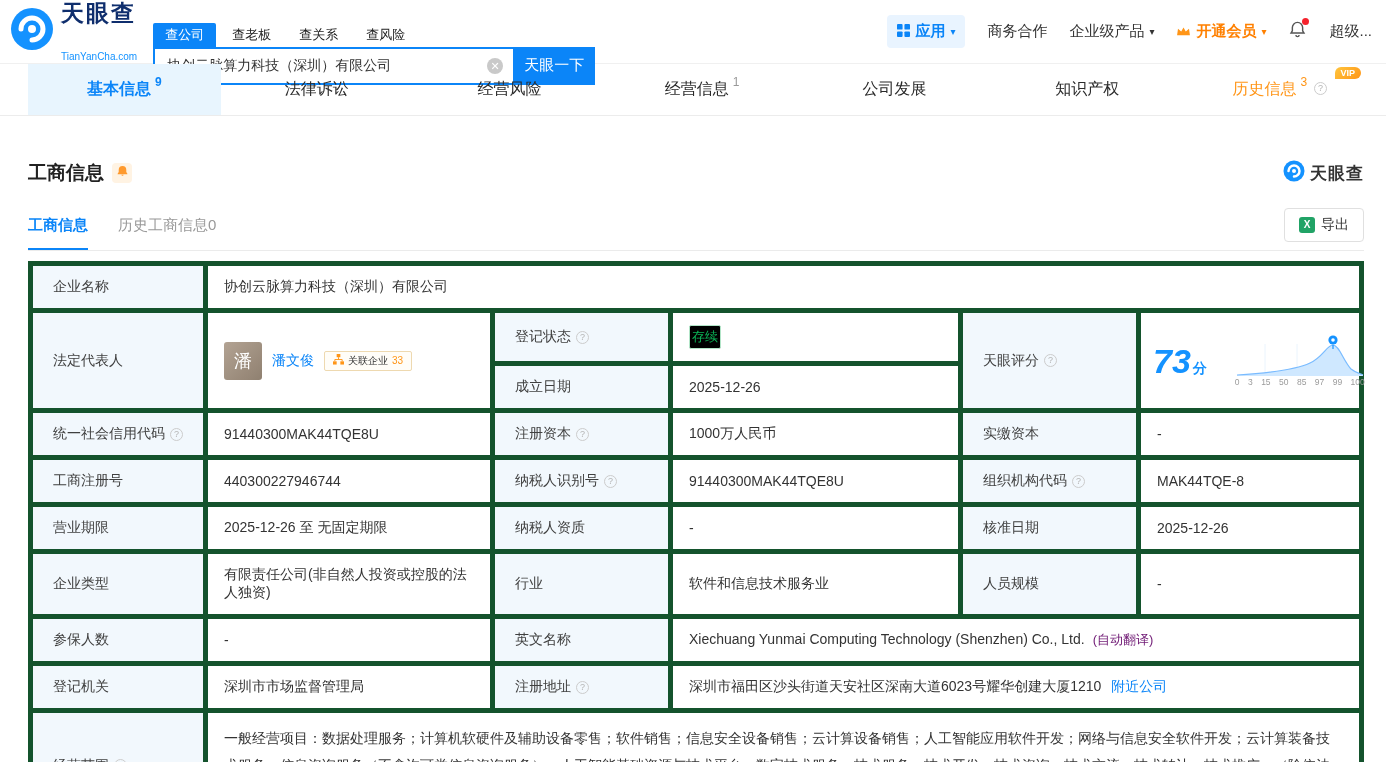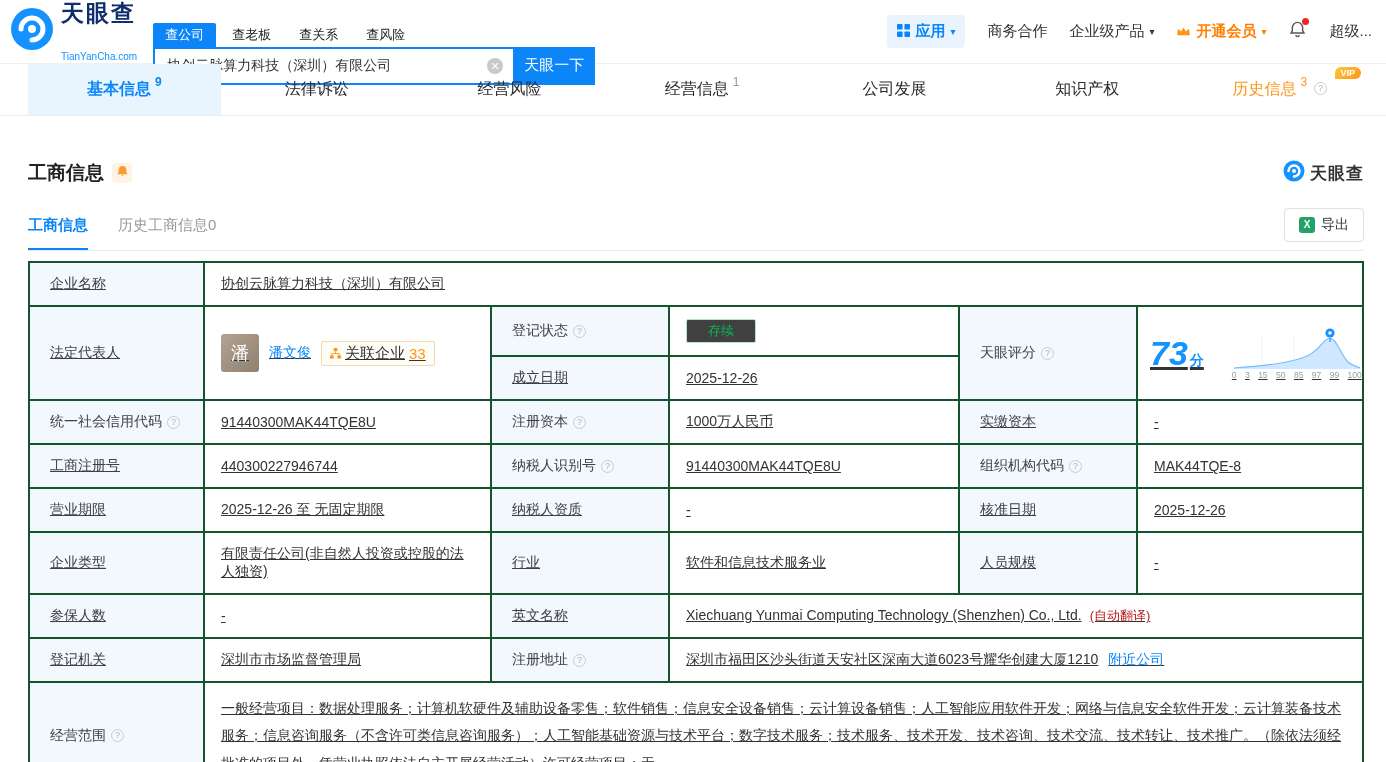--- a/index.html
+++ b/index.html
@@ -64,32 +64,32 @@
   .subtabs-row { display: flex; justify-content: space-between; align-items: flex-end; border-bottom: 1px solid #ebebeb; margin-top: 22px; }
   .subtabs { display: flex; gap: 30px; }
   .subtab { font-size: 15px; color: #999; padding-bottom: 13px; cursor: pointer; }
   .subtab.active { color: #0b85f8; font-weight: bold; border-bottom: 2px solid #0b85f8; }
   .export-btn { display: flex; align-items: center; gap: 6px; border: 1px solid #e0e0e0; border-radius: 4px; background: #fff; padding: 7px 14px; font-size: 14px; color: #333; cursor: pointer; margin-bottom: 8px; font-family: inherit; }
   .excel-icon { width: 16px; height: 16px; background: #21a366; border-radius: 3px; color: #fff; font-size: 10px; font-weight: bold; line-height: 16px; text-align: center; }
   .excel-icon::before { content: "X"; }
 
   
   .info-table { width: 100%; border-collapse: collapse; table-layout: fixed; margin-top: 10px; }
-  .info-table td { border: 2px solid #14532d; font-size: 14px; color: #333; padding: 12px 16px; vertical-align: middle; word-break: break-all; text-decoration: underline; }
+  .info-table td { border: 5px solid #14532d; font-size: 14px; color: #333; padding: 12px 16px; vertical-align: middle; word-break: break-all; }
   td.lbl { background: #f2f8fd; color: #404040; padding-left: 20px; }
   td.lbl .lbl-in { display: inline-flex; align-items: center; }
   .scope-cell { line-height: 1.95; }
   .link { color: #0b85f8; text-decoration: none; cursor: pointer; }
-  .badge-green { display: inline-block; background: #404040; border: 1px solid #b2e5c8; color: #0bb356; font-size: 13px; padding: 2px 21px; border-radius: 2px; }
-  .gray-note { color: #b91c1c; margin-left: 8px; font-size: 13px; }
+  .badge-green { display: inline-block; background: #000000; border: 1px solid #b2e5c8; color: #0bb356; font-size: 13px; padding: 2px 2px; border-radius: 2px; }
+  .gray-note { color: #701a75; margin-left: 8px; font-size: 13px; }
   .nearby { margin-left: 10px; }
 
   .rep-row { display: flex; align-items: center; gap: 10px; }
   .avatar { width: 38px; height: 38px; background: linear-gradient(135deg, #b3a393, #8f8070); border-radius: 3px; color: #fff; font-size: 18px; line-height: 38px; text-align: center; cursor: pointer; flex: none; }
-  .related-pill { display: inline-flex; align-items: center; gap: 4px; border: 1px solid #eed9b0; border-radius: 2px; padding: 2px 8px; font-size: 15px; color: #333; cursor: pointer; background: #fffdf8; }
+  .related-pill { display: inline-flex; align-items: center; gap: 4px; border: 1px solid #eed9b0; border-radius: 2px; padding: 2px 8px; font-size: 10px; color: #333; cursor: pointer; background: #fffdf8; }
   .related-count { color: #ff9517; }
 
   .score-wrap { display: flex; align-items: center; gap: 28px; padding: 2px 0; }
   .score-num { color: #1492ff; font-size: 34px; font-weight: bold; font-style: italic; line-height: 1; white-space: nowrap; }
   .score-num small { font-size: 14px; font-style: normal; margin-left: 2px; }
   .score-chart { display: flex; flex-direction: column; }
   .score-axis { display: flex; justify-content: space-between; width: 130px; font-size: 8.5px; color: #9b9b9b; margin-top: 1px; }
 </style>
 </head>
 <body>

